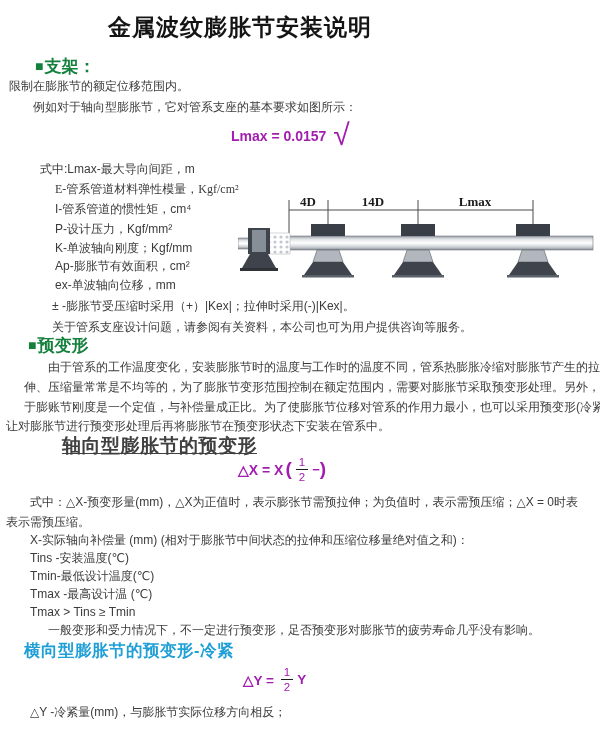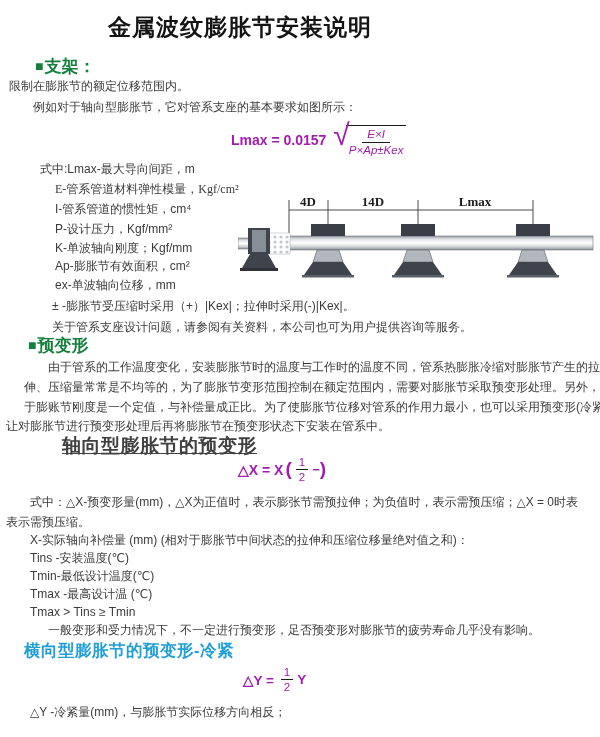--- a/index.html
+++ b/index.html
@@ -56,24 +56,20 @@
 <div class="abs head-row" style="left:35px; top:55px;">
   <span class="sec-head"><span class="marker">■</span><span>支架：</span></span>
 </div>
 <div class="abs t12" style="left:9px; top:79px;">限制在膨胀节的额定位移范围内。</div>
 <div class="abs t12" style="left:33px; top:100px;">例如对于轴向型膨胀节，它对管系支座的基本要求如图所示：</div>
 
 <div class="abs formula" style="left:231px; top:122px;">
   <span class="f-lhs">Lmax = 0.0157</span>
   <span class="sqrt">
     <span class="sqrt-sign">√</span>
-    <span class="sqrt-body">
-      <span class="num">E×I</span>
-      <span class="den">P×Ap±Kex</span>
-    </span>
   </span>
 </div>
 
 <div class="abs def-line" style="left:40px; top:161px;">式中:Lmax-最大导向间距，m</div>
 <div class="abs def-line" style="left:55px; top:181px;font-family:Liberation Serif, serif;">E-管系管道材料弹性模量，Kgf/cm²</div>
 <div class="abs def-line" style="left:55px; top:201px;">I-管系管道的惯性矩，cm⁴</div>
 <div class="abs def-line" style="left:55px; top:221px;">P-设计压力，Kgf/mm²</div>
 <div class="abs def-line" style="left:55px; top:240px;">K-单波轴向刚度；Kgf/mm</div>
 <div class="abs def-line" style="left:55px; top:258px;">Ap-膨胀节有效面积，cm²</div>
 <div class="abs def-line" style="left:55px; top:277px;">ex-单波轴向位移，mm</div>

